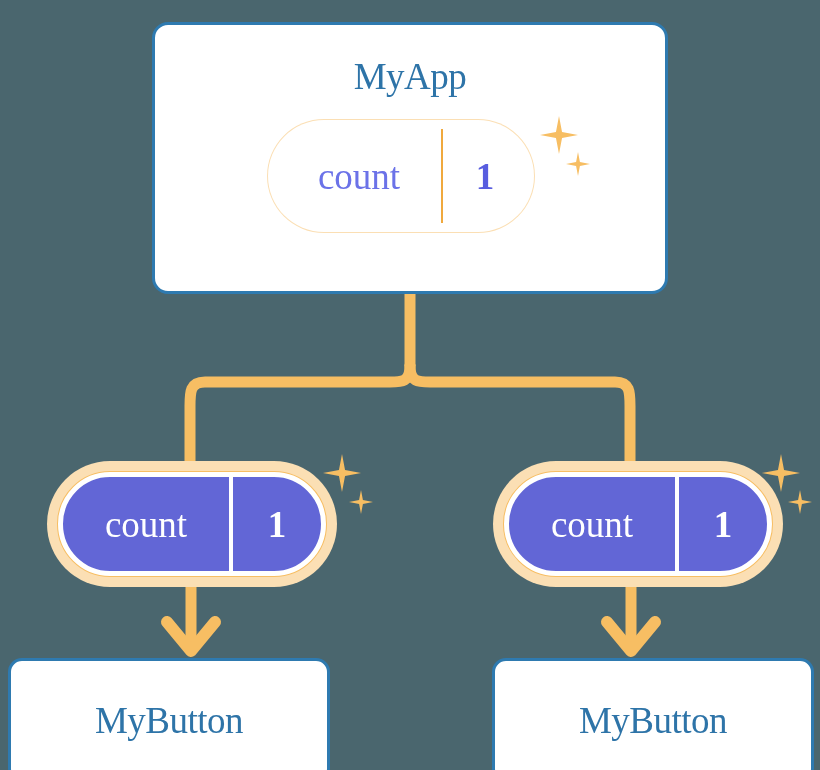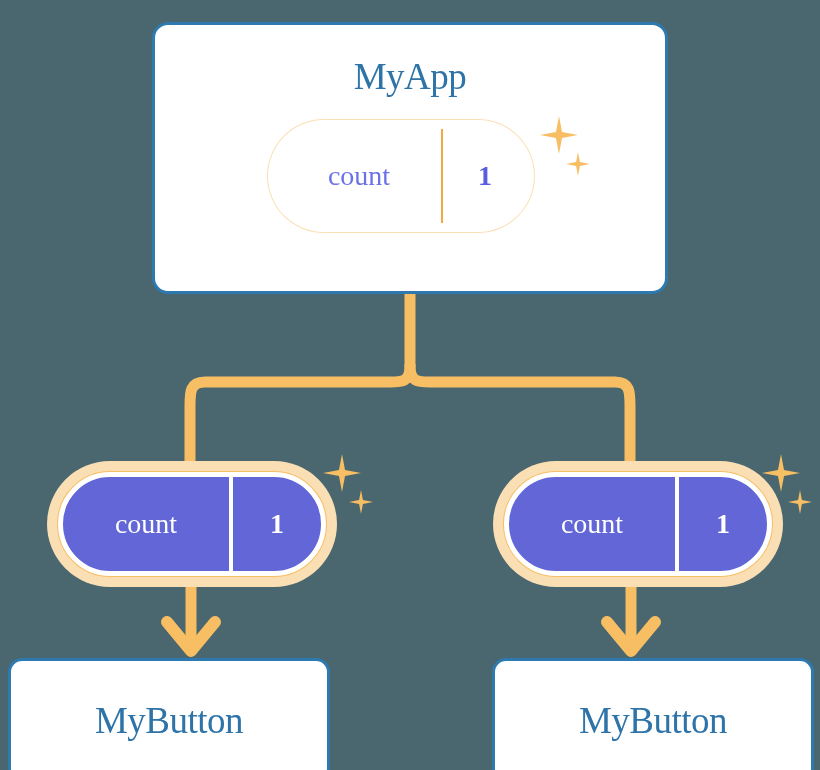--- a/index.html
+++ b/index.html
@@ -111,21 +111,21 @@
     border-radius: 999px;
     border: 9px solid #f7be63;
     z-index: -1;
     pointer-events: none;
   }
 
   .pill-cell {
     display: flex;
     align-items: center;
     justify-content: center;
-    font-size: 28px;
+    font-size: 37px;
     white-space: nowrap;
   }
   .pill-cell-name { flex: 0 0 auto; }
   .pill-cell-value { flex: 0 0 auto; font-weight: 700; }
 
   
   #pill-root .pill {
     width: 266px;
     height: 112px;
     background: #ffffff;

